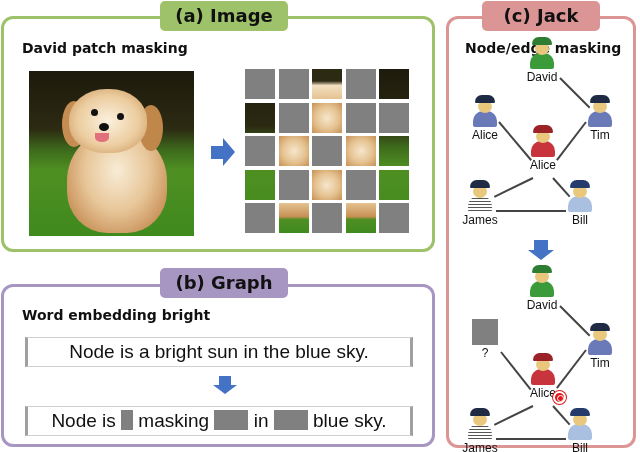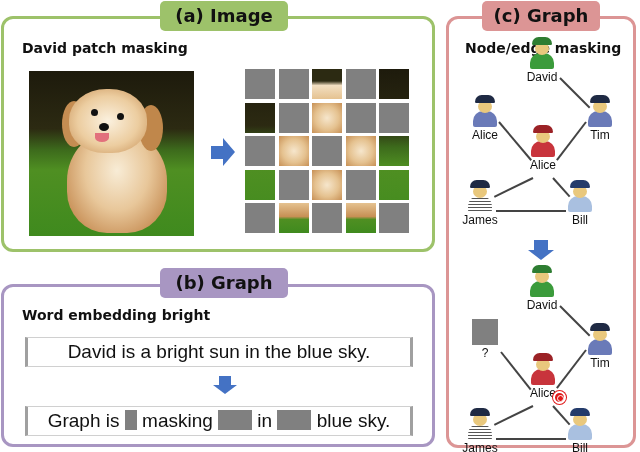--- a/index.html
+++ b/index.html
@@ -106,31 +106,31 @@
     <div class="cell" style="left: 33.5px; top: 134px; background: linear-gradient(rgb(229, 194, 144) 0%, rgb(199, 144, 85) 45%, rgb(79, 143, 34) 55%, rgb(63, 138, 30) 100%);"></div>
     <div class="cell masked" style="left: 67px; top: 134px;"></div>
     <div class="cell" style="left: 100.5px; top: 134px; background: linear-gradient(rgb(229, 194, 144) 0%, rgb(199, 144, 85) 45%, rgb(79, 143, 34) 55%, rgb(63, 138, 30) 100%);"></div>
     <div class="cell masked" style="left: 134px; top: 134px;"></div>
   </div>
 
 <div class="panel panel-b"></div>
 <div class="tab tab-b">(b) Graph</div>
 <div class="subtitle sub-b">Word embedding bright</div>
 
-<div class="sentence sent-orig">David is a bright sun in the blue sky.</div>
+<div class="sentence sent-orig">Node is a bright sun in the blue sky.</div>
 <div class="arrow-down" style="left:224px;top:376px;">
   <div class="shaft"></div>
     <div class="head"></div>
 </div>
 <div class="sentence sent-mask">
-  <span>Graph is </span><span class="mask-block" style="width:12px;"></span><span> masking </span><span class="mask-block" style="width:34px;"></span><span> in </span><span class="mask-block" style="width:34px;"></span><span> blue sky.</span>
+  <span>Node is </span><span class="mask-block" style="width:12px;"></span><span> masking </span><span class="mask-block" style="width:34px;"></span><span> in </span><span class="mask-block" style="width:34px;"></span><span> blue sky.</span>
 </div>
 
 <div class="panel panel-c"></div>
-<div class="tab tab-c">(c) Graph</div>
+<div class="tab tab-c">(c) Jack</div>
 <div class="subtitle sub-c">Node/edge masking</div>
 
 <div id="graph-layer">
     <div class="edge" style="left: 560px; top: 77px; width: 42.4264px; transform: rotate(45deg);"></div>
     <div class="edge" style="left: 499px; top: 121px; width: 49.679px; transform: rotate(49.8991deg);"></div>
     <div class="edge" style="left: 586px; top: 121px; width: 47.8017px; transform: rotate(127.349deg);"></div>
     <div class="edge" style="left: 533px; top: 177px; width: 43.382px; transform: rotate(154.026deg);"></div>
     <div class="edge" style="left: 553px; top: 177px; width: 25.4951px; transform: rotate(48.1798deg);"></div>
     <div class="edge" style="left: 496px; top: 210px; width: 70px; transform: rotate(0deg);"></div>
     <div class="node" style="left: 522px; top: 37px;">

